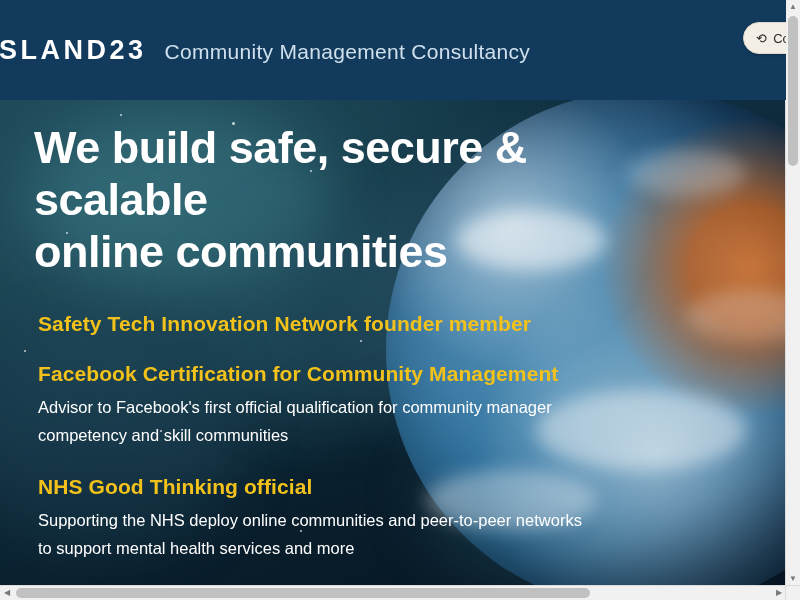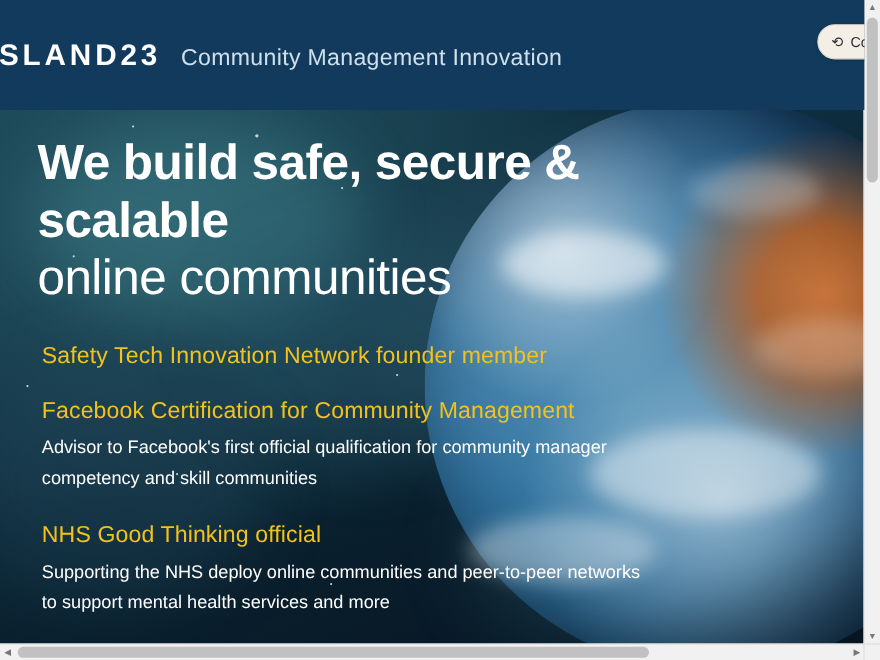--- a/index.html
+++ b/index.html
@@ -163,29 +163,29 @@
 
   .hero-title {
     color: #ffffff;
     font-size: 45px;
     line-height: 52px;
     font-weight: normal;
     letter-spacing: -0.5px;
     margin: 0;
   }
   .hero-title .l1 { font-weight: 600; display: block; }
-  .hero-title .l2 { font-weight: 400; display: block; }
+  .hero-title .l2 { font-weight: 700; display: block; }
 
   .points { margin-top: 34px; }
 
   .point { margin-bottom: 26px; }
   .point-title {
     color: #f2c21b;
     font-size: 21px;
-    font-weight: normal;
+    font-weight: bold;
     letter-spacing: 0.1px;
     margin: 0 0 7px 4px;
   }
   .point-body {
     color: #ffffff;
     font-size: 16.5px;
     line-height: 28px;
     font-weight: normal;
     margin: 0 0 0 4px;
     max-width: 560px;
@@ -274,21 +274,21 @@
 </head>
 <body>
 
 <div id="page">
 
   <div class="viewport">
 
     <div class="site-header">
       <div class="brand-wrap">
         <span class="brand-logo">ISLAND23</span>
-        <span class="brand-tagline">Community Management Innovation</span>
+        <span class="brand-tagline">Community Management Consultancy</span>
       </div>
 
       <div class="cookie-pill">
         <span class="cookie-ico">⟳</span>
         <span>Con</span>
       </div>
     </div>
 
     <div class="hero">
 

